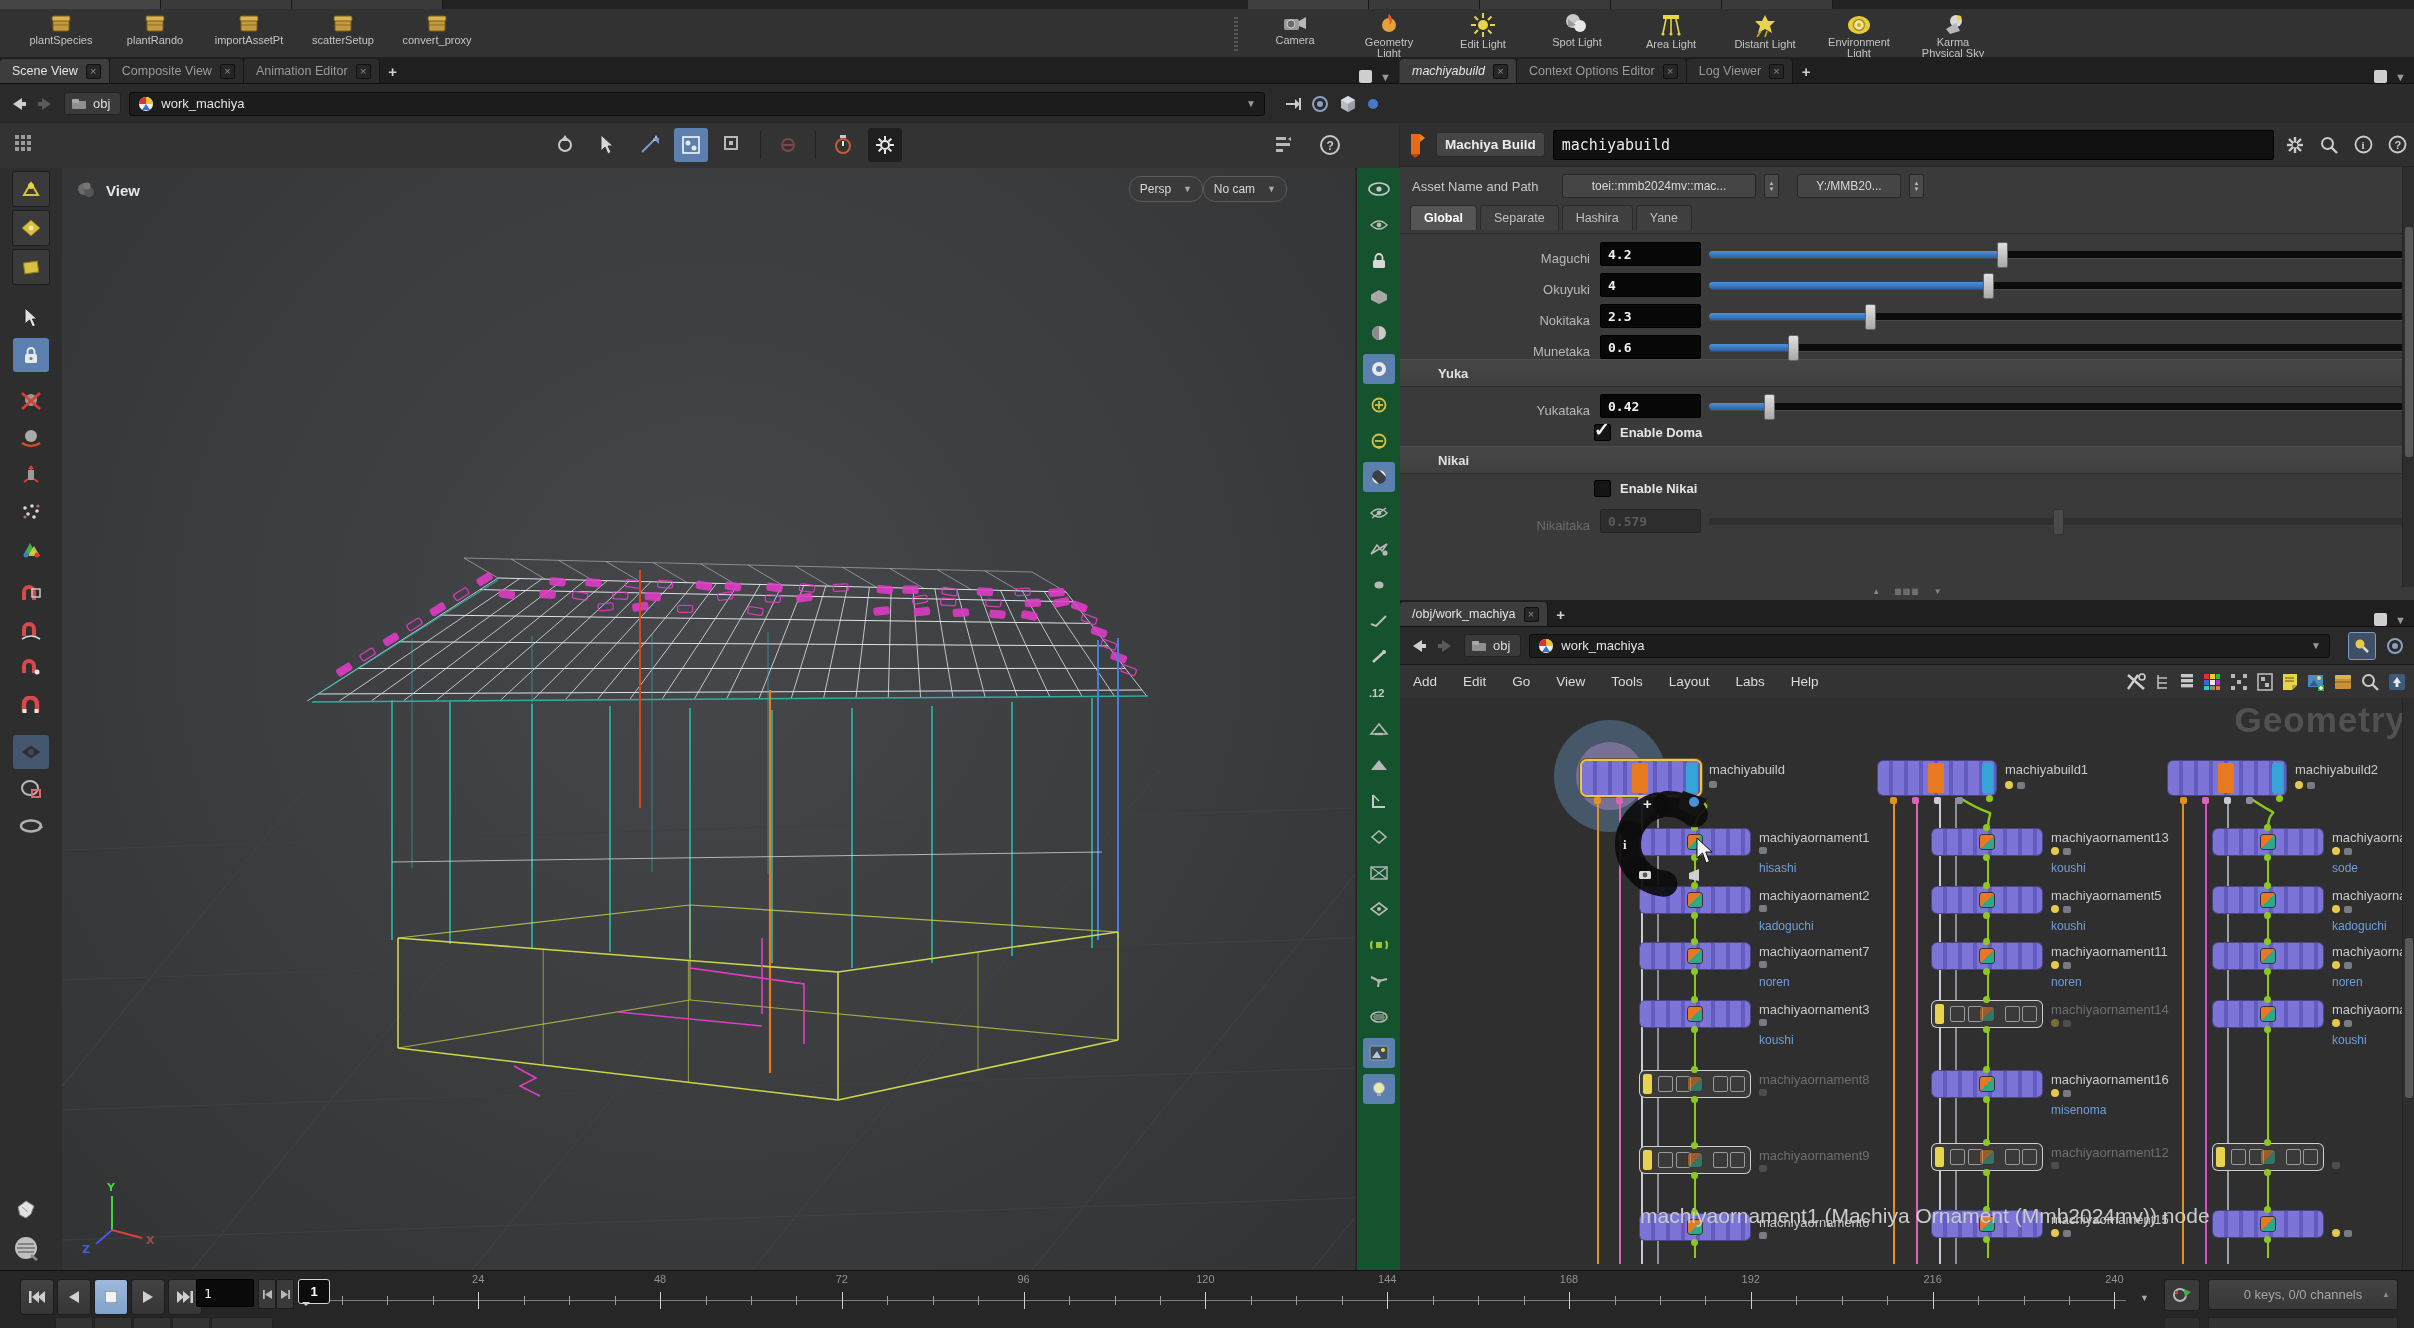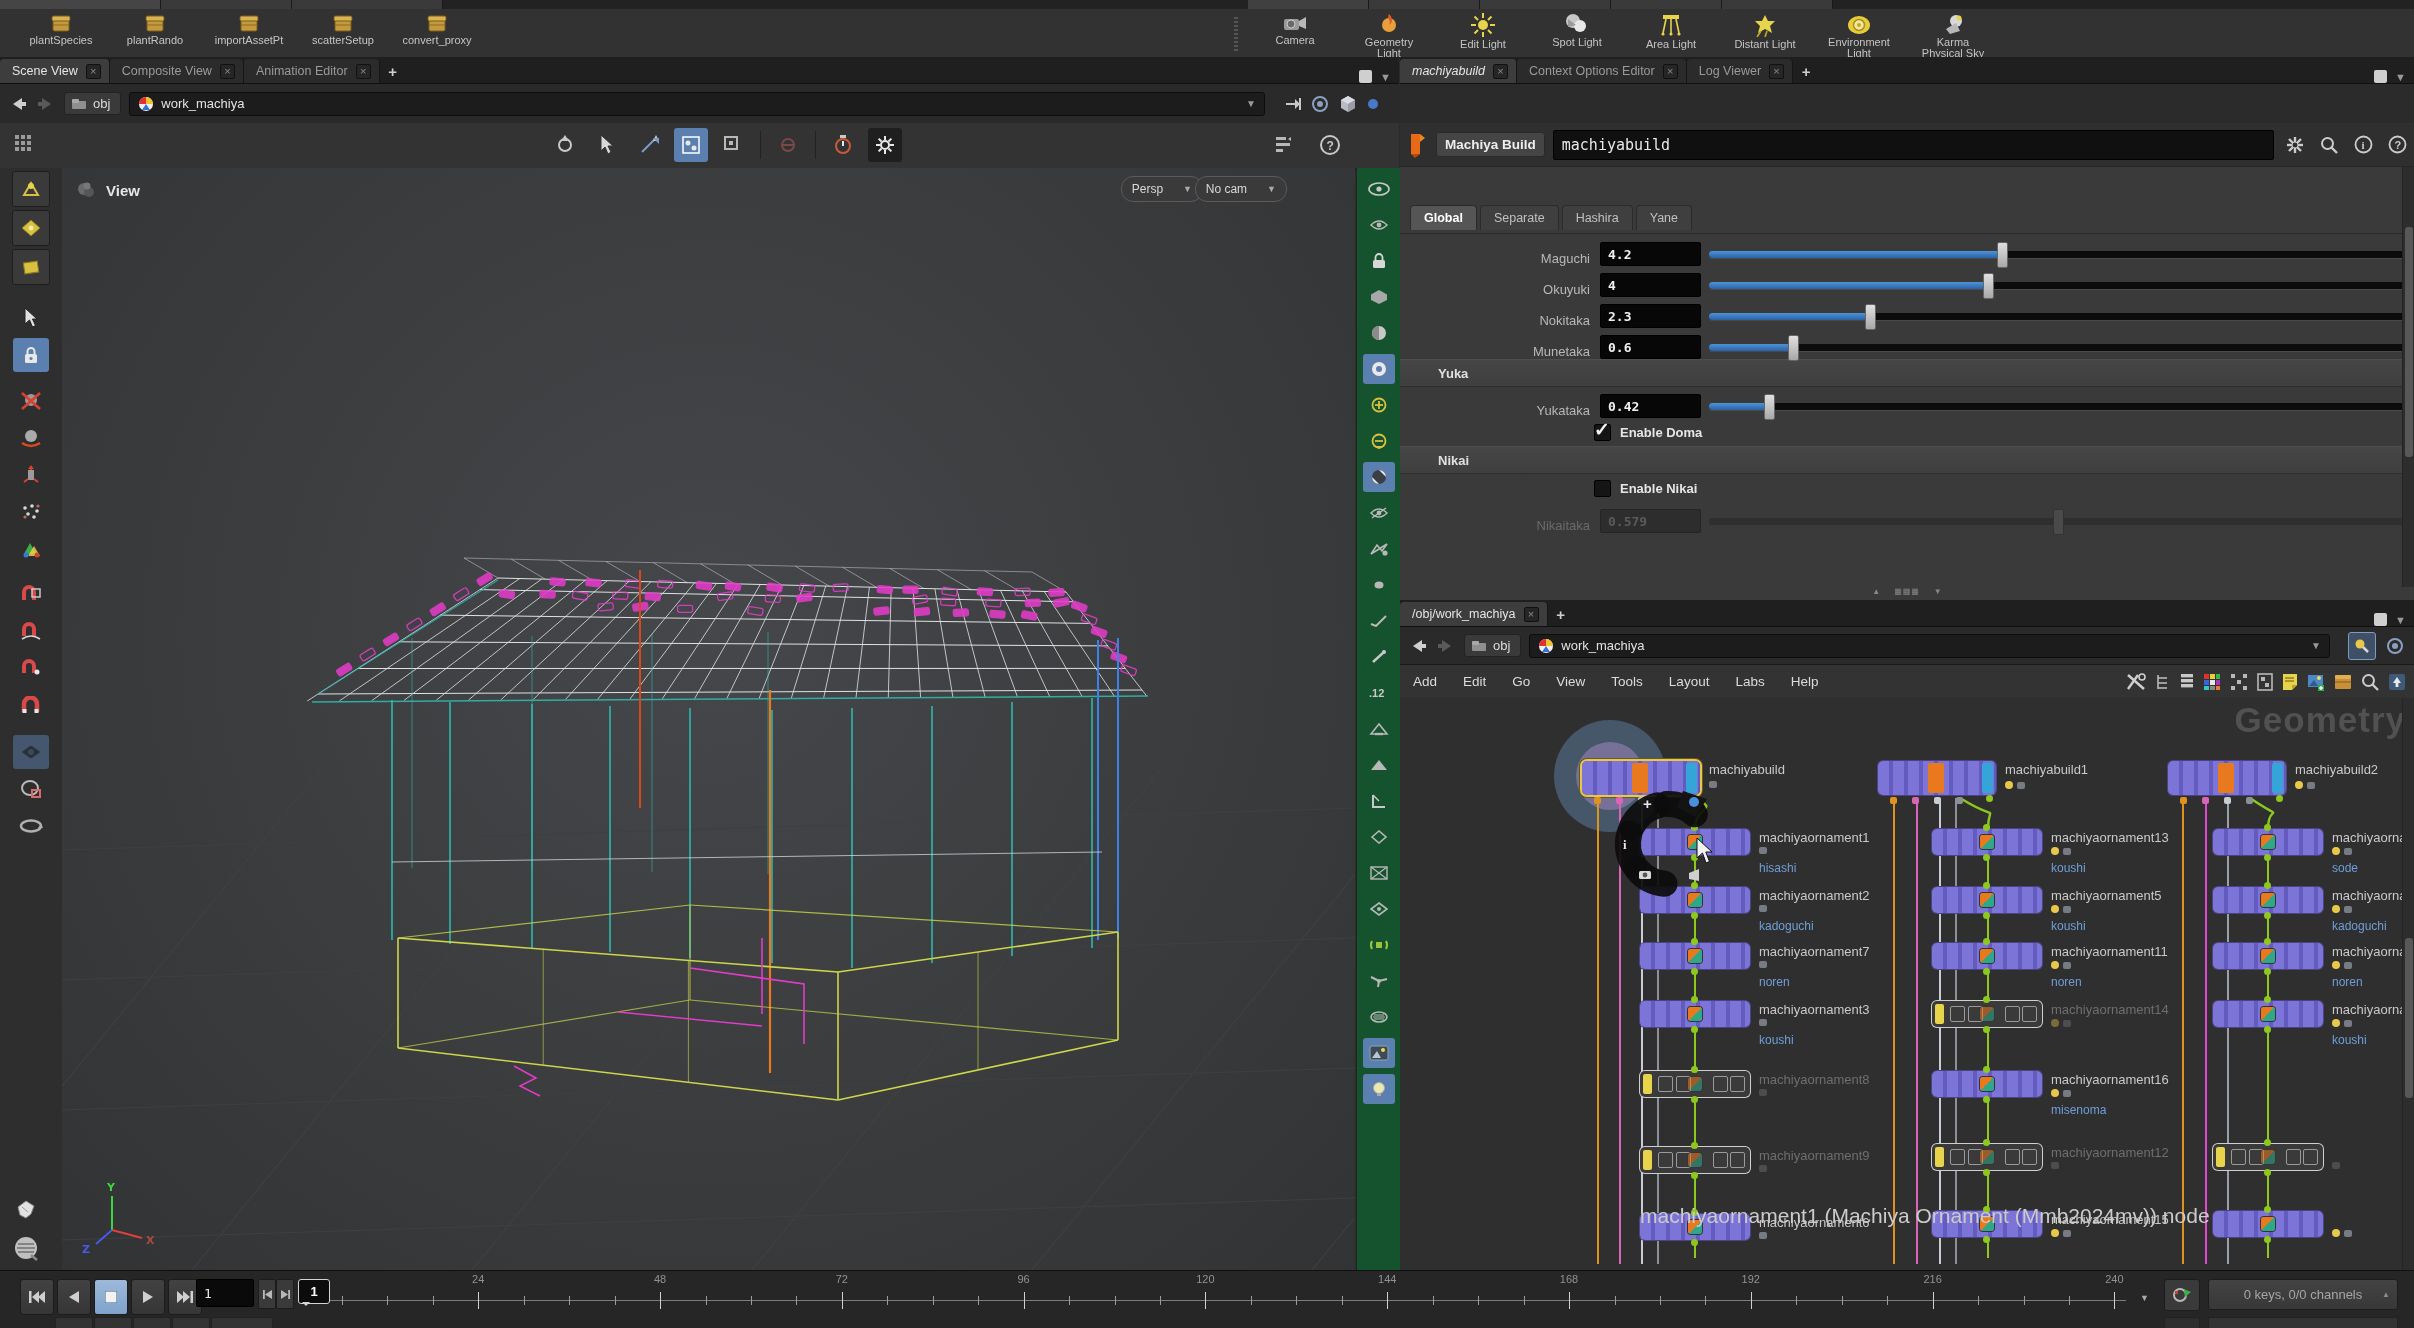--- a/index.html
+++ b/index.html
@@ -53,21 +53,21 @@
   .lb-ic{width:36px;height:34px;margin:3px auto;display:flex;align-items:center;justify-content:center;border-radius:3px;}
   .lb-ic.boxed{background:#3a3a3a;border:1px solid #1e1e1e;}
   .lb-ic.hl{background:#5b7fae;}
   .lb-ic.hld{background:#44576e;}
   
   #viewport{left:62px;top:168px;width:1293px;height:1102px;overflow:hidden;
      background:radial-gradient(ellipse at 50% 42%, #45474a 0%, #3a3c3e 55%, #313335 100%);}
   #view-label{position:absolute;left:14px;top:12px;display:flex;align-items:center;gap:10px;
      font-size:15px;font-weight:bold;color:#e6e6e6;}
   .campill{position:absolute;top:8px;height:24px;background:#3a3a3a;border:1px solid #5a5a5a;
-     border-radius:12px;display:flex;align-items:center;gap:20px;padding:0 10px;
+     border-radius:12px;display:flex;align-items:center;gap:12px;padding:0 10px;
      font-size:12px;color:#d8d8d8;}
   .campill .ddown{font-size:9px;color:#aaa;}
   
   #rightstrip{left:1356px;top:168px;width:44px;height:1102px;background:#14532d;border-left:1px solid #242424;border-right:1px solid #191919;}
   .rs-ic{width:32px;height:30px;margin:6px auto 6px auto;display:flex;align-items:center;justify-content:center;border-radius:3px;}
   .rs-ic.hl{background:#5b7fae;}
   
   #parampane{left:1400px;top:123px;width:1014px;height:477px;background:#3a3a3a;overflow:hidden;}
   #param-header{position:absolute;left:0;top:0;width:1014px;height:44px;background:#2f2f2f;
      display:flex;align-items:center;gap:8px;padding-left:8px;box-sizing:border-box;border-bottom:1px solid #262626;}
@@ -1074,20 +1074,33 @@
             <text x="7.5" y="14" font-size="11" font-weight="bold" fill="#ccc" font-family="Liberation Serif,serif">i</text>
           </svg>
         </span>
       <span class="ph-ic" style="margin-right:4px">
           <svg width="19" height="19">
             <circle cx="9.5" cy="9.5" r="8" fill="none" stroke="#ccc" stroke-width="1.8"></circle>
             <text x="6.5" y="13.5" font-size="11" font-weight="bold" fill="#ccc" font-family="Liberation Sans,sans-serif">?</text>
           </svg>
         </span>
     </div>
+    <div id="asset-row">
+      <span id="asset-label">Asset Name and Path</span>
+      <div class="asset-field" style="width:176px">toei::mmb2024mv::mac...</div>
+      <div class="spinner">
+          <span>▲</span>
+          <span>▼</span>
+        </div>
+      <div class="asset-field" style="width:86px;margin-left:10px">Y:/MMB20...</div>
+      <div class="spinner">
+          <span>▲</span>
+          <span>▼</span>
+        </div>
+    </div>
     <div id="param-tabs">
         <div class="parm-tab active">Global</div>
         <div class="parm-tab">Separate</div>
         <div class="parm-tab">Hashira</div>
         <div class="parm-tab">Yane</div>
       </div>
     <div id="param-tabline"></div>
     <div id="param-body">
         <div class="prow">
           <div class="plabel">Maguchi</div>

